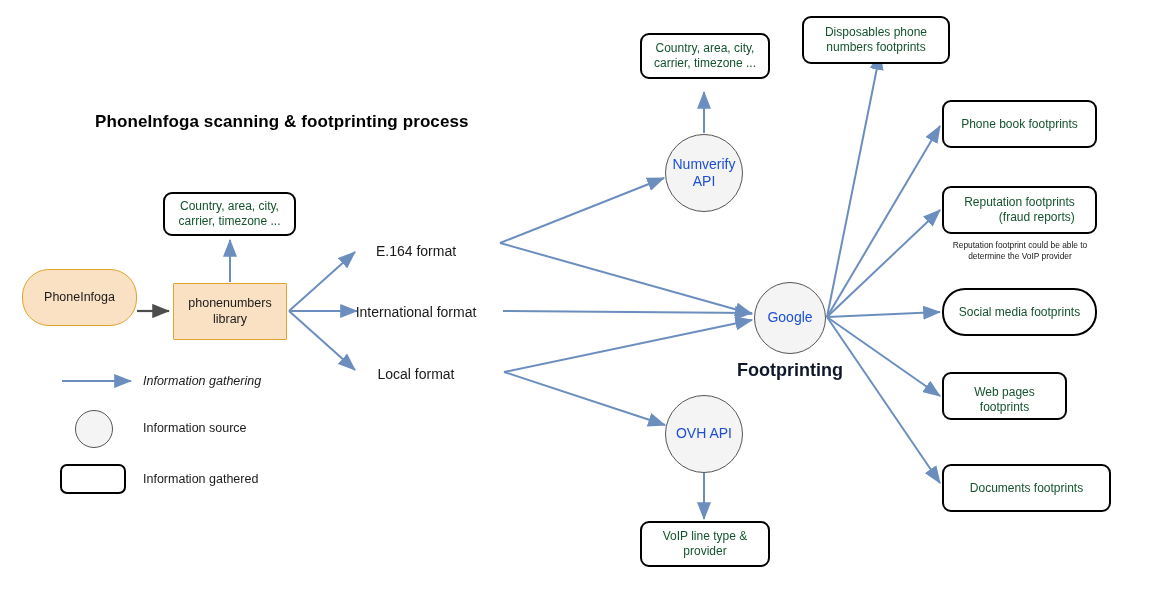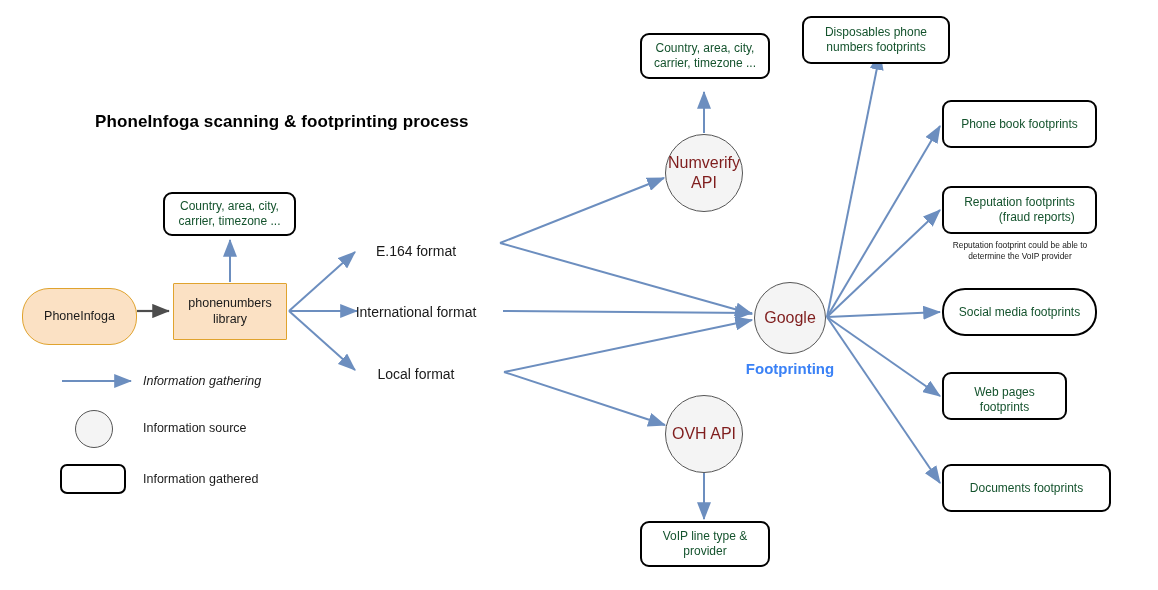--- a/index.html
+++ b/index.html
@@ -22,35 +22,35 @@
 
   
   .process{
     border:1.6px solid #e0a32e;background:#fbe1c4;
     font-size:12.5px;color:#1a1a1a;border-radius:1px;padding:2px 5px;
   }
 
   
   .source{
     border:1.6px solid #555555;background:#f4f4f4;border-radius:50%;
-    font-size:16px;color:#7f1d1d;
+    font-size:14px;color:#1d4ed8;
   }
 
   #title{
     position:absolute;left:95px;top:112px;
     font-size:17px;font-weight:bold;color:#000000;white-space:nowrap;
     letter-spacing:.1px;
   }
 
   .plainlabel{
     position:absolute;font-size:14px;color:#1a1a1a;white-space:nowrap;
     text-align:center;
   }
   .boldlabel{
-    position:absolute;font-size:15px;font-weight:bold;color:#3b82f6;
+    position:absolute;font-size:18px;font-weight:bold;color:#0f172a;
     white-space:nowrap;text-align:center;
   }
   .caption{
     position:absolute;font-size:8.4px;color:#1a1a1a;text-align:center;
     line-height:1.35;width:200px;
   }
 
   
   .legend-text{position:absolute;font-size:12.5px;color:#1a1a1a;white-space:nowrap;}
   .legend-circle{
@@ -114,21 +114,21 @@
 
   <div id="title">PhoneInfoga scanning &amp; footprinting process</div>
 
   <div class="node gathered" style="left:163px;top:192px;width:133px;height:44px;">
     <div>
       <div>Country, area, city,</div>
       <div>carrier, timezone ...</div>
     </div>
   </div>
 
-  <div class="node process" style="left:22px;top:288px;width:115px;height:57px;border-radius:27px;">
+  <div class="node process" style="left:22px;top:269px;width:115px;height:57px;border-radius:27px;">
     <span>PhoneInfoga</span>
   </div>
 
   <div class="node process" style="left:173px;top:283px;width:114px;height:57px;">
     <div>
       <div>phonenumbers</div>
       <div>library</div>
     </div>
   </div>
 

